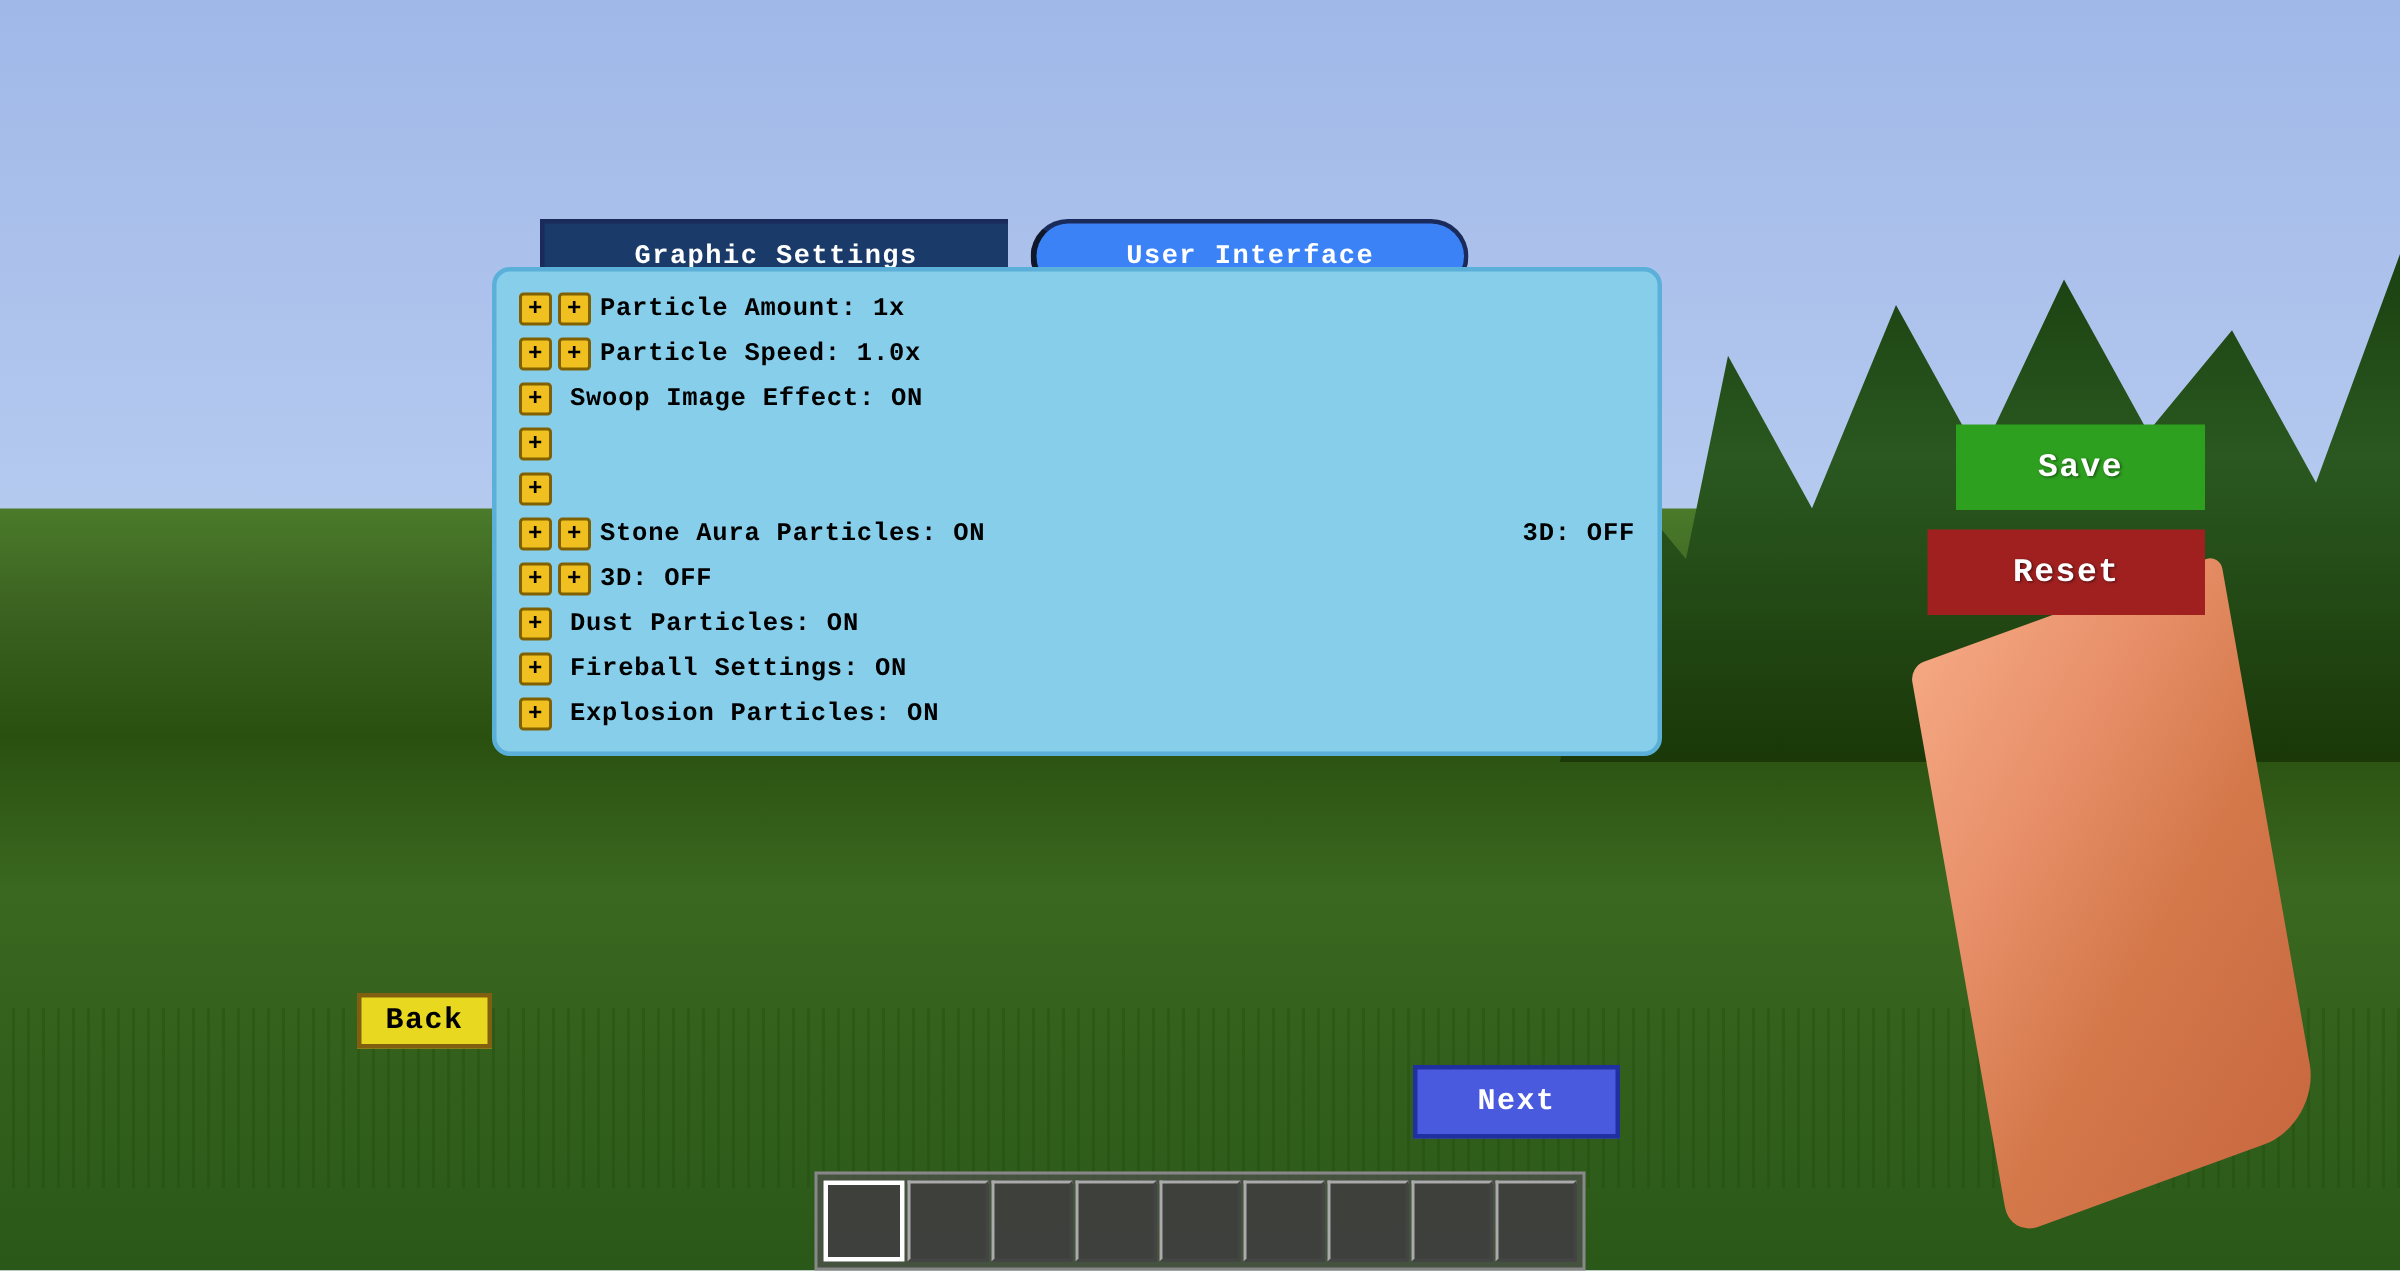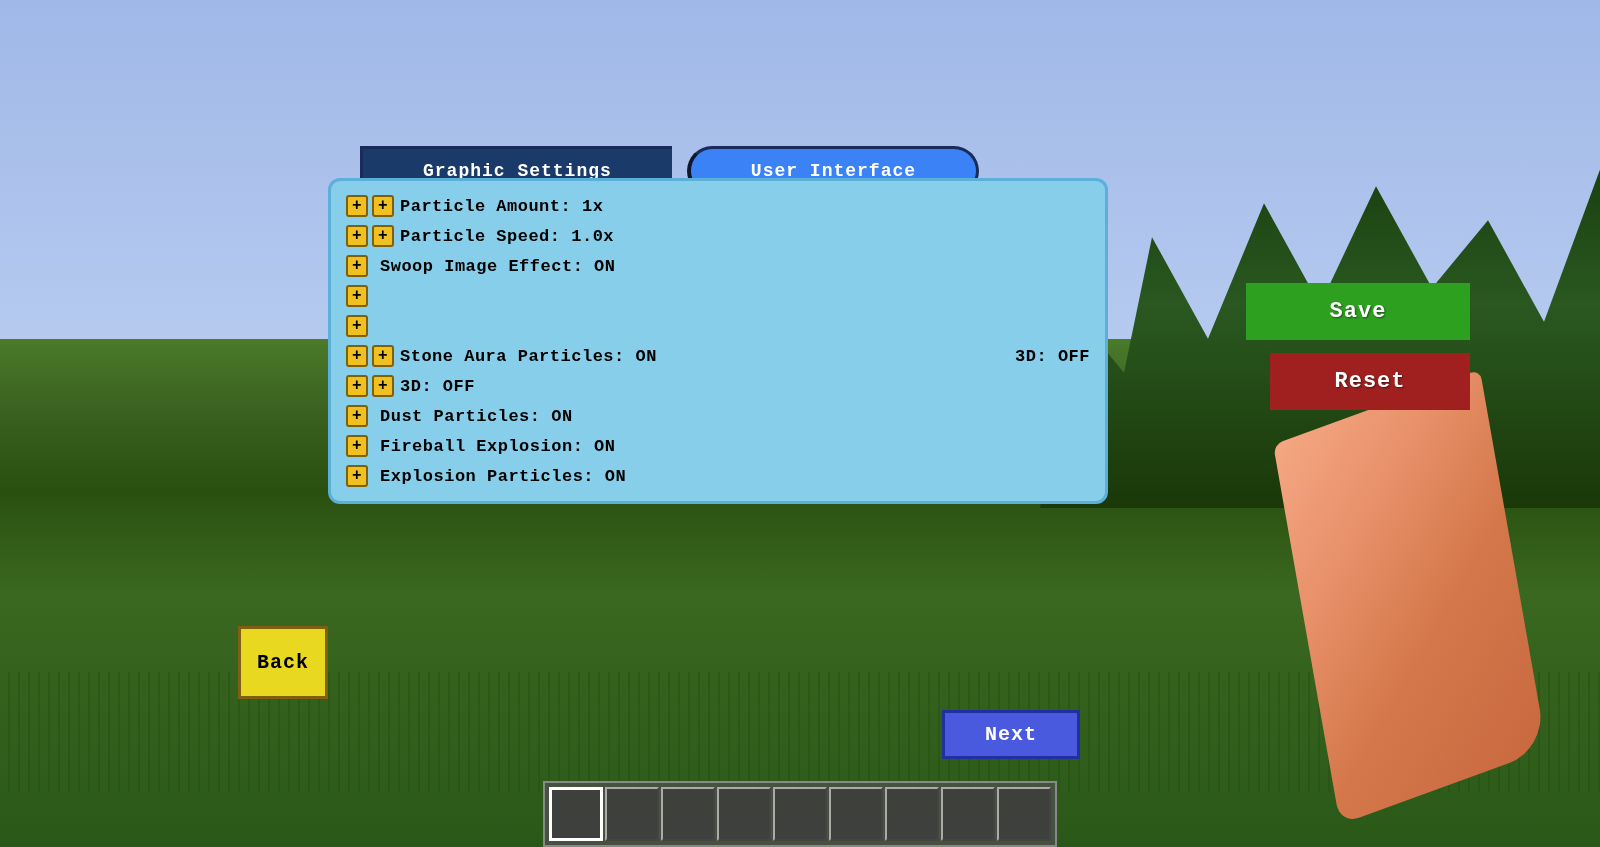--- a/index.html
+++ b/index.html
@@ -181,56 +181,56 @@
       font-weight: bold;
       font-family: 'Courier New', Courier, monospace;
       font-size: 17px;
     }
 
     
     .btn-save {
       position: absolute;
       top: 283px;
       right: 130px;
-      width: 224px;
+      width: 166px;
       padding: 16px 10px;
       background: #2ea020;
       border: none;
       font-family: 'Courier New', Courier, monospace;
       font-size: 22px;
       font-weight: bold;
       color: white;
       cursor: pointer;
       letter-spacing: 1px;
       text-shadow: 1px 1px 2px rgba(0,0,0,0.5);
     }
 
     .btn-reset {
       position: absolute;
       top: 353px;
       right: 130px;
-      width: 200px;
+      width: 185px;
       padding: 16px 10px;
       background: #a02020;
       border: none;
       font-family: 'Courier New', Courier, monospace;
       font-size: 22px;
       font-weight: bold;
       color: white;
       cursor: pointer;
       letter-spacing: 1px;
       text-shadow: 1px 1px 2px rgba(0,0,0,0.5);
     }
 
     
     .btn-back {
       position: absolute;
       bottom: 148px;
       left: 238px;
-      padding: 22px 16px;
+      padding: 4px 16px;
       background: #e8d820;
       border: 3px solid #806010;
       font-family: 'Courier New', Courier, monospace;
       font-size: 20px;
       font-weight: bold;
       color: #000;
       cursor: pointer;
       letter-spacing: 1px;
     }
 
@@ -338,21 +338,21 @@
       <div class="icons">
         <div class="plus-icon single-icon" style="margin-left:0;">+</div>
       </div>
       <span class="setting-label">Dust Particles: ON</span>
     </div>
 
     <div class="setting-row">
       <div class="icons">
         <div class="plus-icon single-icon" style="margin-left:0;">+</div>
       </div>
-      <span class="setting-label">Fireball Explosion: ON</span>
+      <span class="setting-label">Fireball Settings: ON</span>
     </div>
 
     <div class="setting-row">
       <div class="icons">
         <div class="plus-icon single-icon" style="margin-left:0;">+</div>
       </div>
       <span class="setting-label">Explosion Particles: ON</span>
     </div>
 
   </div>

